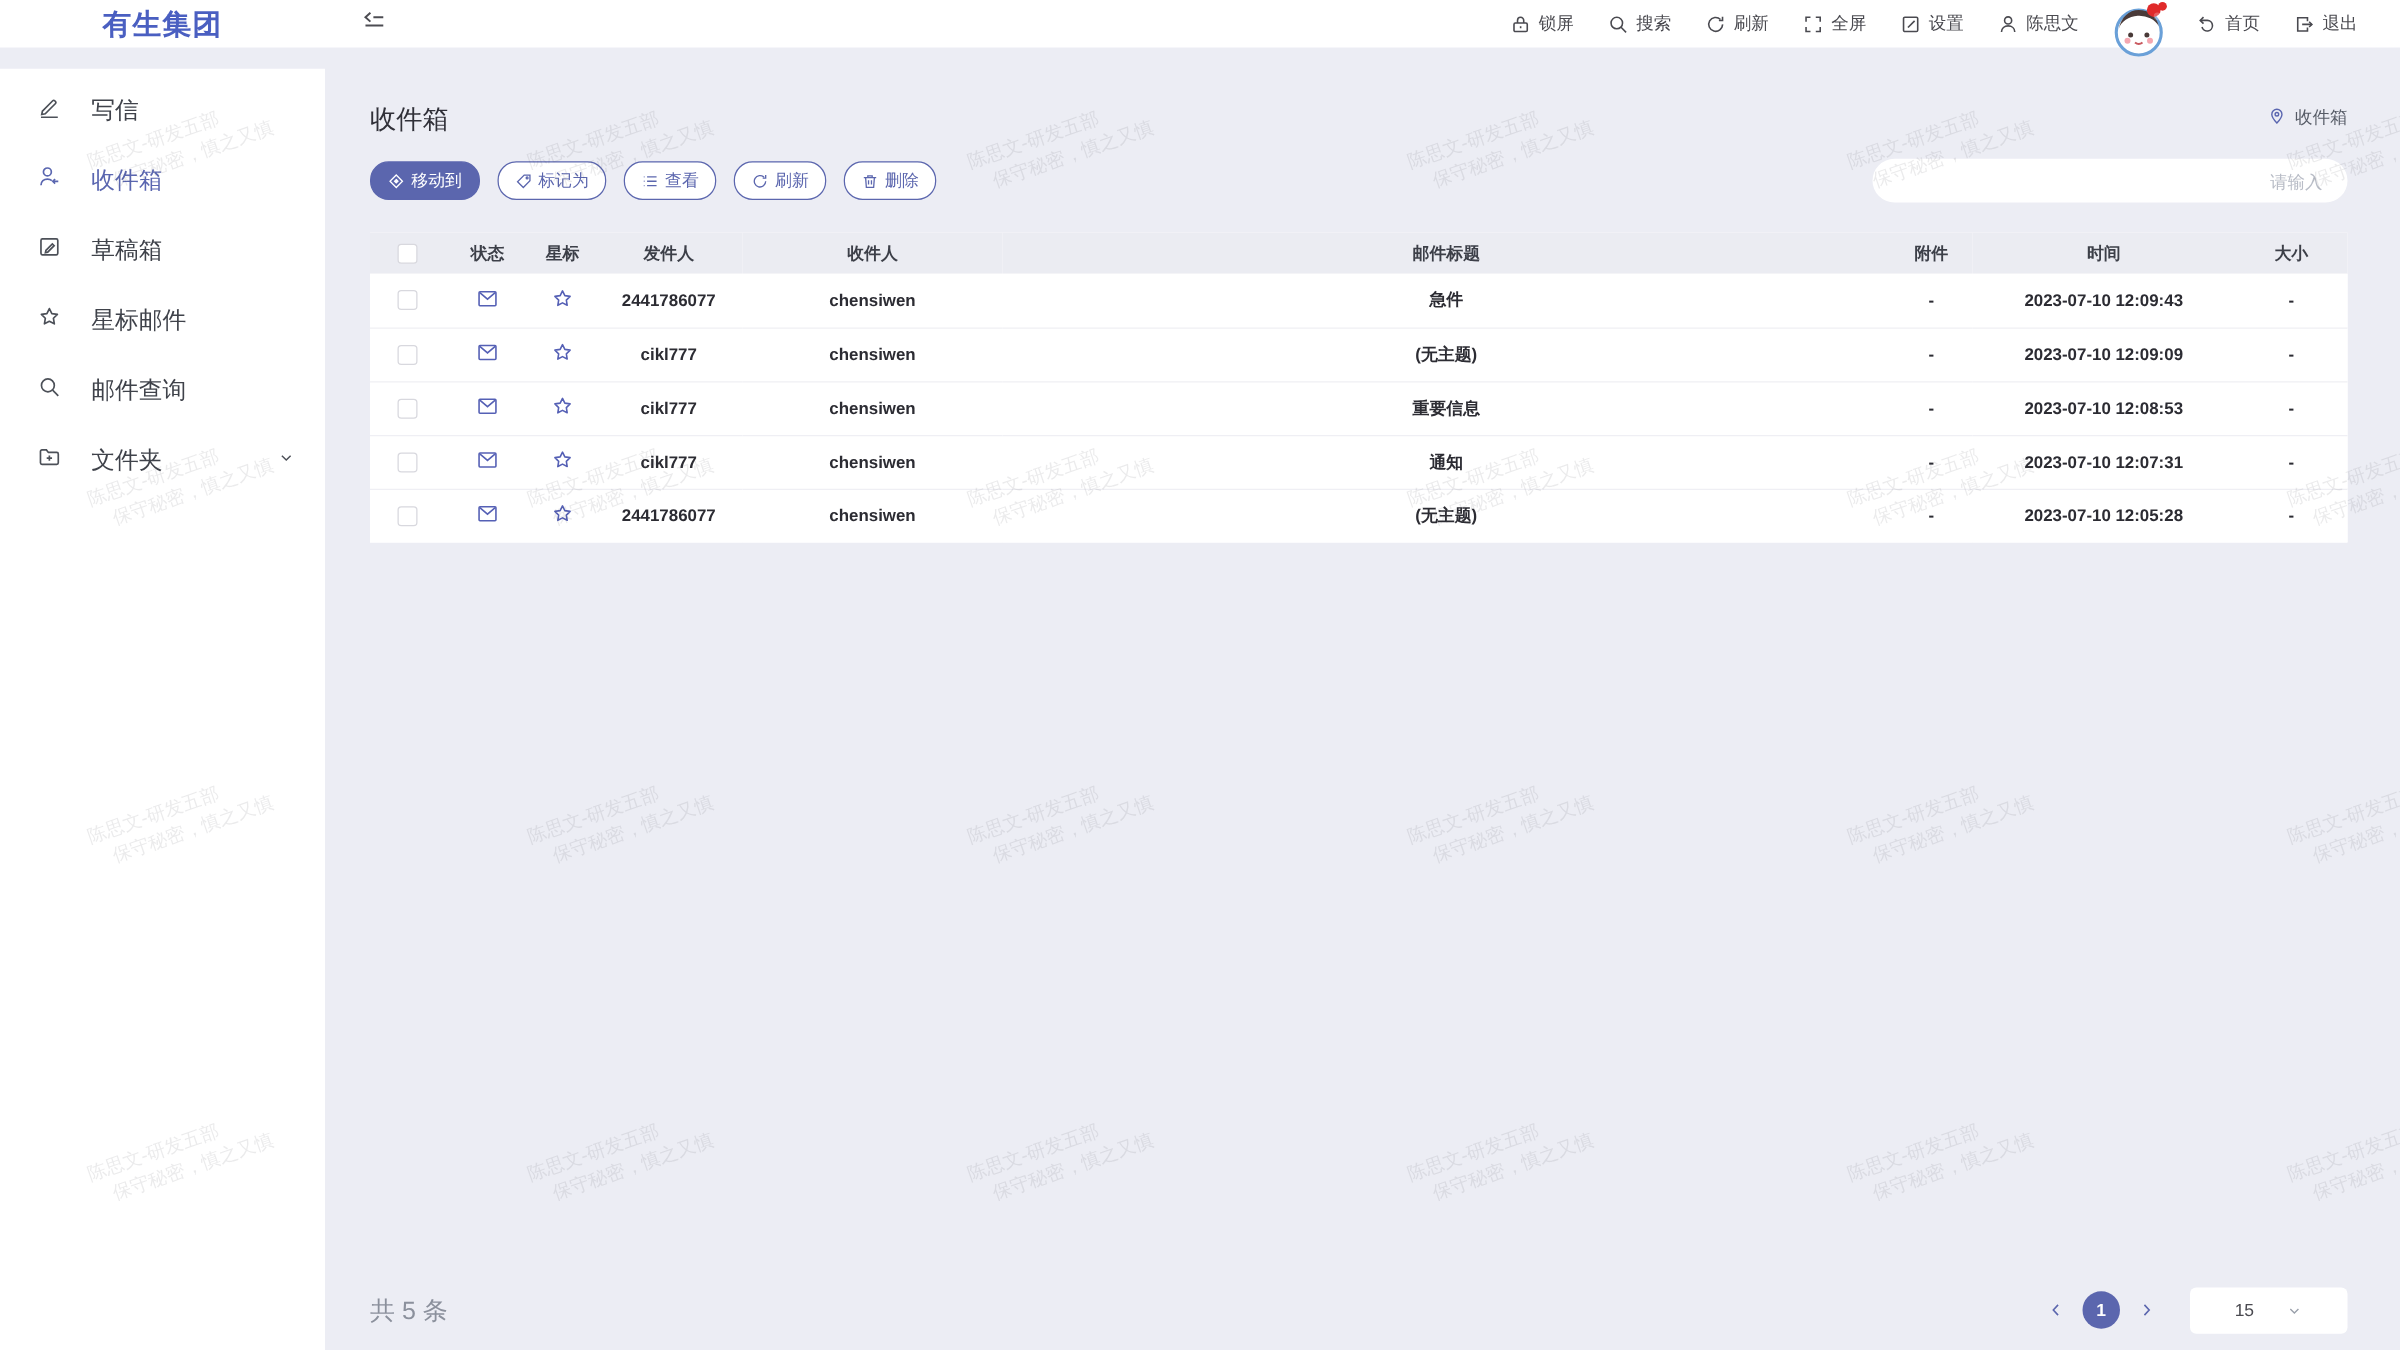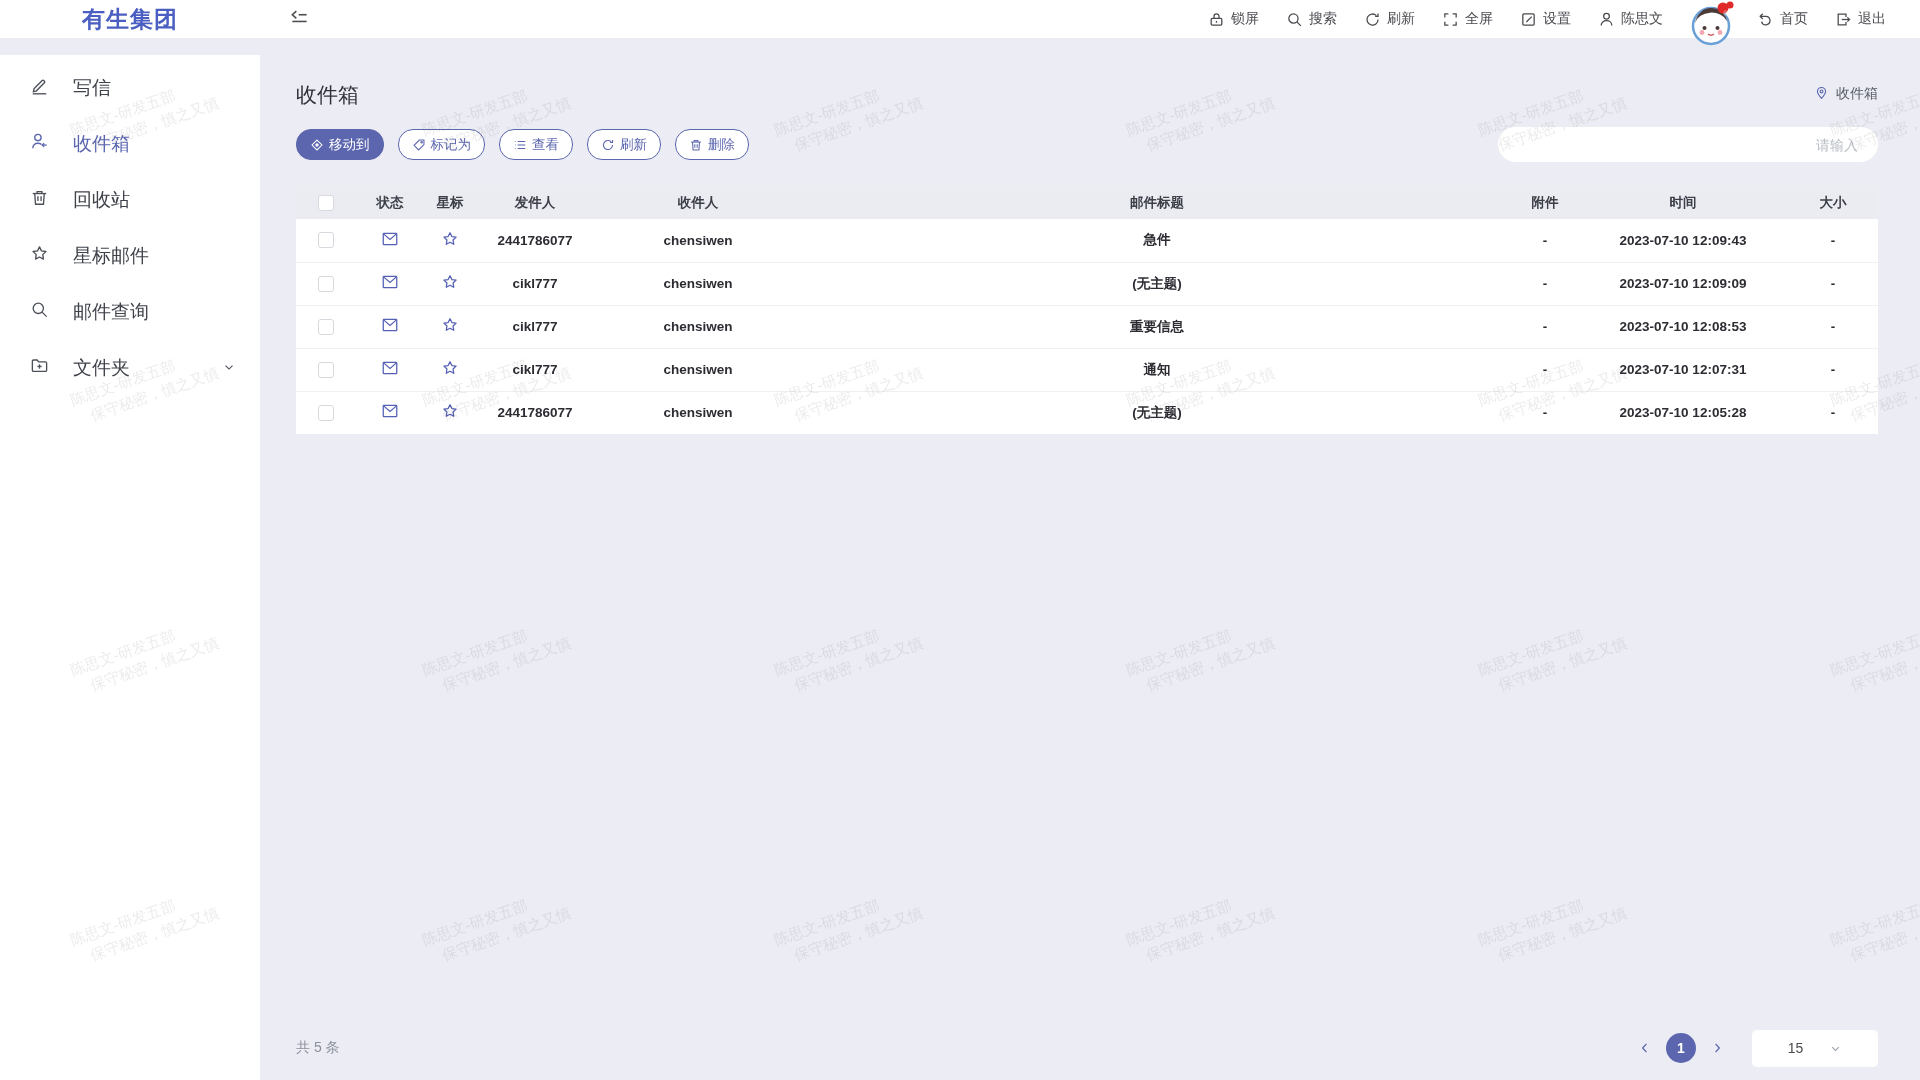--- a/index.html
+++ b/index.html
@@ -41,21 +41,21 @@
   
   .mail-table { margin-top:24px; width:100%; border-collapse:collapse; table-layout:fixed; background:#fff; }
   .mail-table thead th { background:#ebecf2; height:33px; font-size:13.5px; font-weight:700; color:#3c3f48; text-align:center; }
   .mail-table tbody td { height:43px; text-align:center; font-size:13.5px; font-weight:700; color:#2c2c33; border-top:1px solid #efeff4; background:#fff; }
   .mail-table tbody tr:first-child td { border-top:none; }
   .checkbox { width:16px; height:16px; border:1px solid #d8d8de; border-radius:3px; background:#fff; display:inline-block; vertical-align:middle; cursor:pointer; }
   .cell-icon { color:#5560b5; display:inline-block; vertical-align:middle; cursor:pointer; }
 
   
   .footer { margin-top:auto; margin-bottom:10px; height:44px; display:flex; align-items:center; }
-  .total-count { font-size:14px; color:#8b909c; }
+  .total-count { font-size:20px; color:#8b909c; }
   .pager { margin-left:auto; display:flex; align-items:center; gap:10px; }
   .page-arrow { color:#5b66ae; cursor:pointer; display:flex; align-items:center; padding:4px; }
   .page-num { width:30px; height:30px; border-radius:50%; background:#5b66ae; color:#fff; font-size:14px; font-weight:700; display:flex; align-items:center; justify-content:center; cursor:pointer; }
   .page-size { margin-left:14px; width:126px; height:37px; background:#fff; border-radius:5px; display:flex; align-items:center; justify-content:center; gap:26px; font-size:14px; color:#4a4a50; cursor:pointer; }
   .page-size .chev { color:#9aa0ab; display:flex; }
 
   
   .wm-layer { position:absolute; inset:0; pointer-events:none; z-index:40; overflow:hidden; }
   .wm { position:absolute; transform:rotate(-19deg); font-size:15px; line-height:21px; color:rgba(70,72,85,0.11); white-space:nowrap; }
   .wm div:last-child { padding-left:14px; }
@@ -182,27 +182,24 @@
       <span><svg width="19" height="19" viewBox="0 0 24 24" fill="none" stroke="currentColor" stroke-width="1.7">
             <circle cx="10" cy="7" r="4"></circle>
             <path d="M3.5 20.5 c0-4 3-6.3 6.5-6.3 c1.7 0 3.3 0.5 4.5 1.5"></path>
             <line x1="21" y1="16.5" x2="15.5" y2="16.5"></line>
             <polyline points="17.8,14.2 15.5,16.5 17.8,18.8"></polyline>
           </svg></span>
       <span class="nav-label">收件箱</span>
     </div>
     <div class="nav-item">
       <span><svg width="19" height="19" viewBox="0 0 24 24" fill="none" stroke="currentColor" stroke-width="1.7">
-            <line x1="3.5" y1="7" x2="20.5" y2="7"></line>
-            <path d="M9 7 V4.5 h6 V7"></path>
-            <path d="M6 7 l1 13.5 h10 L18 7"></path>
-            <line x1="10" y1="10.5" x2="10" y2="16.5"></line>
-            <line x1="14" y1="10.5" x2="14" y2="16.5"></line>
-          </svg></span>
-      <span class="nav-label">回收站</span>
+            <rect x="3.5" y="4" width="17" height="16" rx="1.5"></rect>
+            <path d="M8.5 15.5 L15 9 l1.8 1.8 -6.5 6.5 -2.3 0.5 Z"></path>
+          </svg></span>
+      <span class="nav-label">草稿箱</span>
     </div>
     <div class="nav-item">
       <span><svg width="19" height="19" viewBox="0 0 24 24" fill="none" stroke="currentColor" stroke-width="1.7" stroke-linejoin="round">
             <path d="M12 3.6 l2.5 5.1 5.6 0.8 -4 3.9 0.9 5.6 L12 16.4 7 19 l0.9-5.6 -4-3.9 5.6-0.8 Z"></path>
           </svg></span>
       <span class="nav-label">星标邮件</span>
     </div>
     <div class="nav-item">
       <span><svg width="19" height="19" viewBox="0 0 24 24" fill="none" stroke="currentColor" stroke-width="1.7">
             <circle cx="10.5" cy="10.5" r="6.5"></circle>

